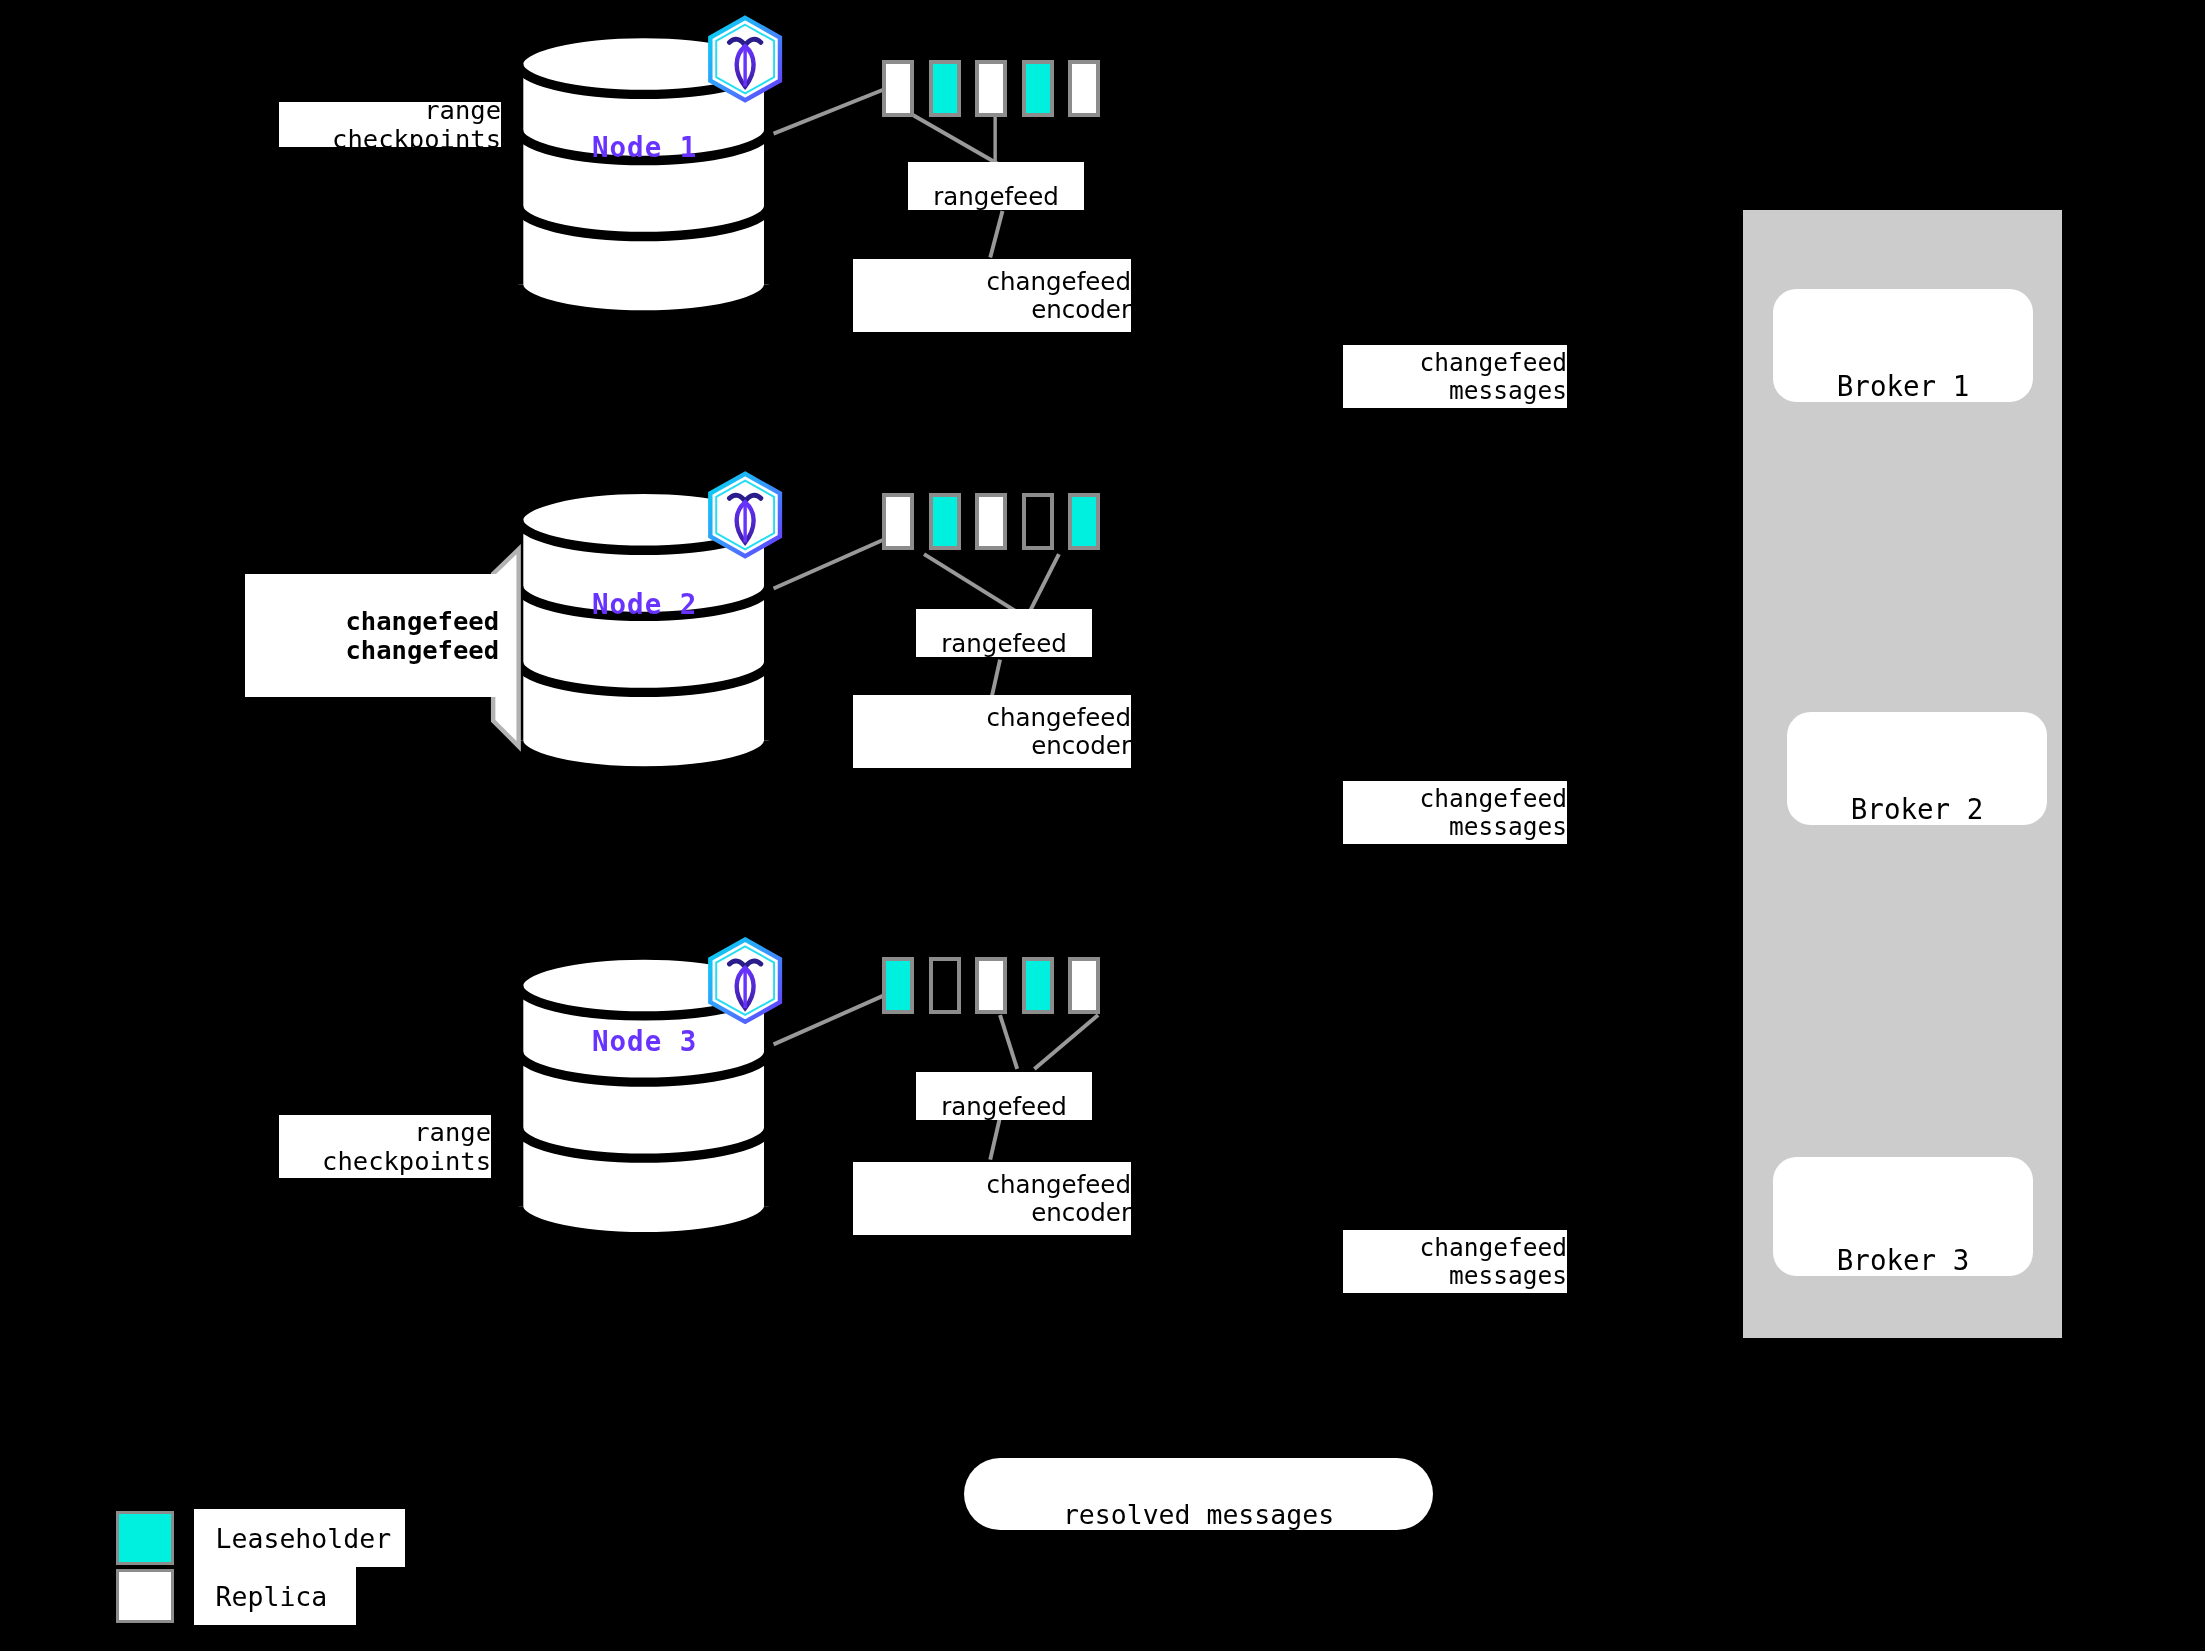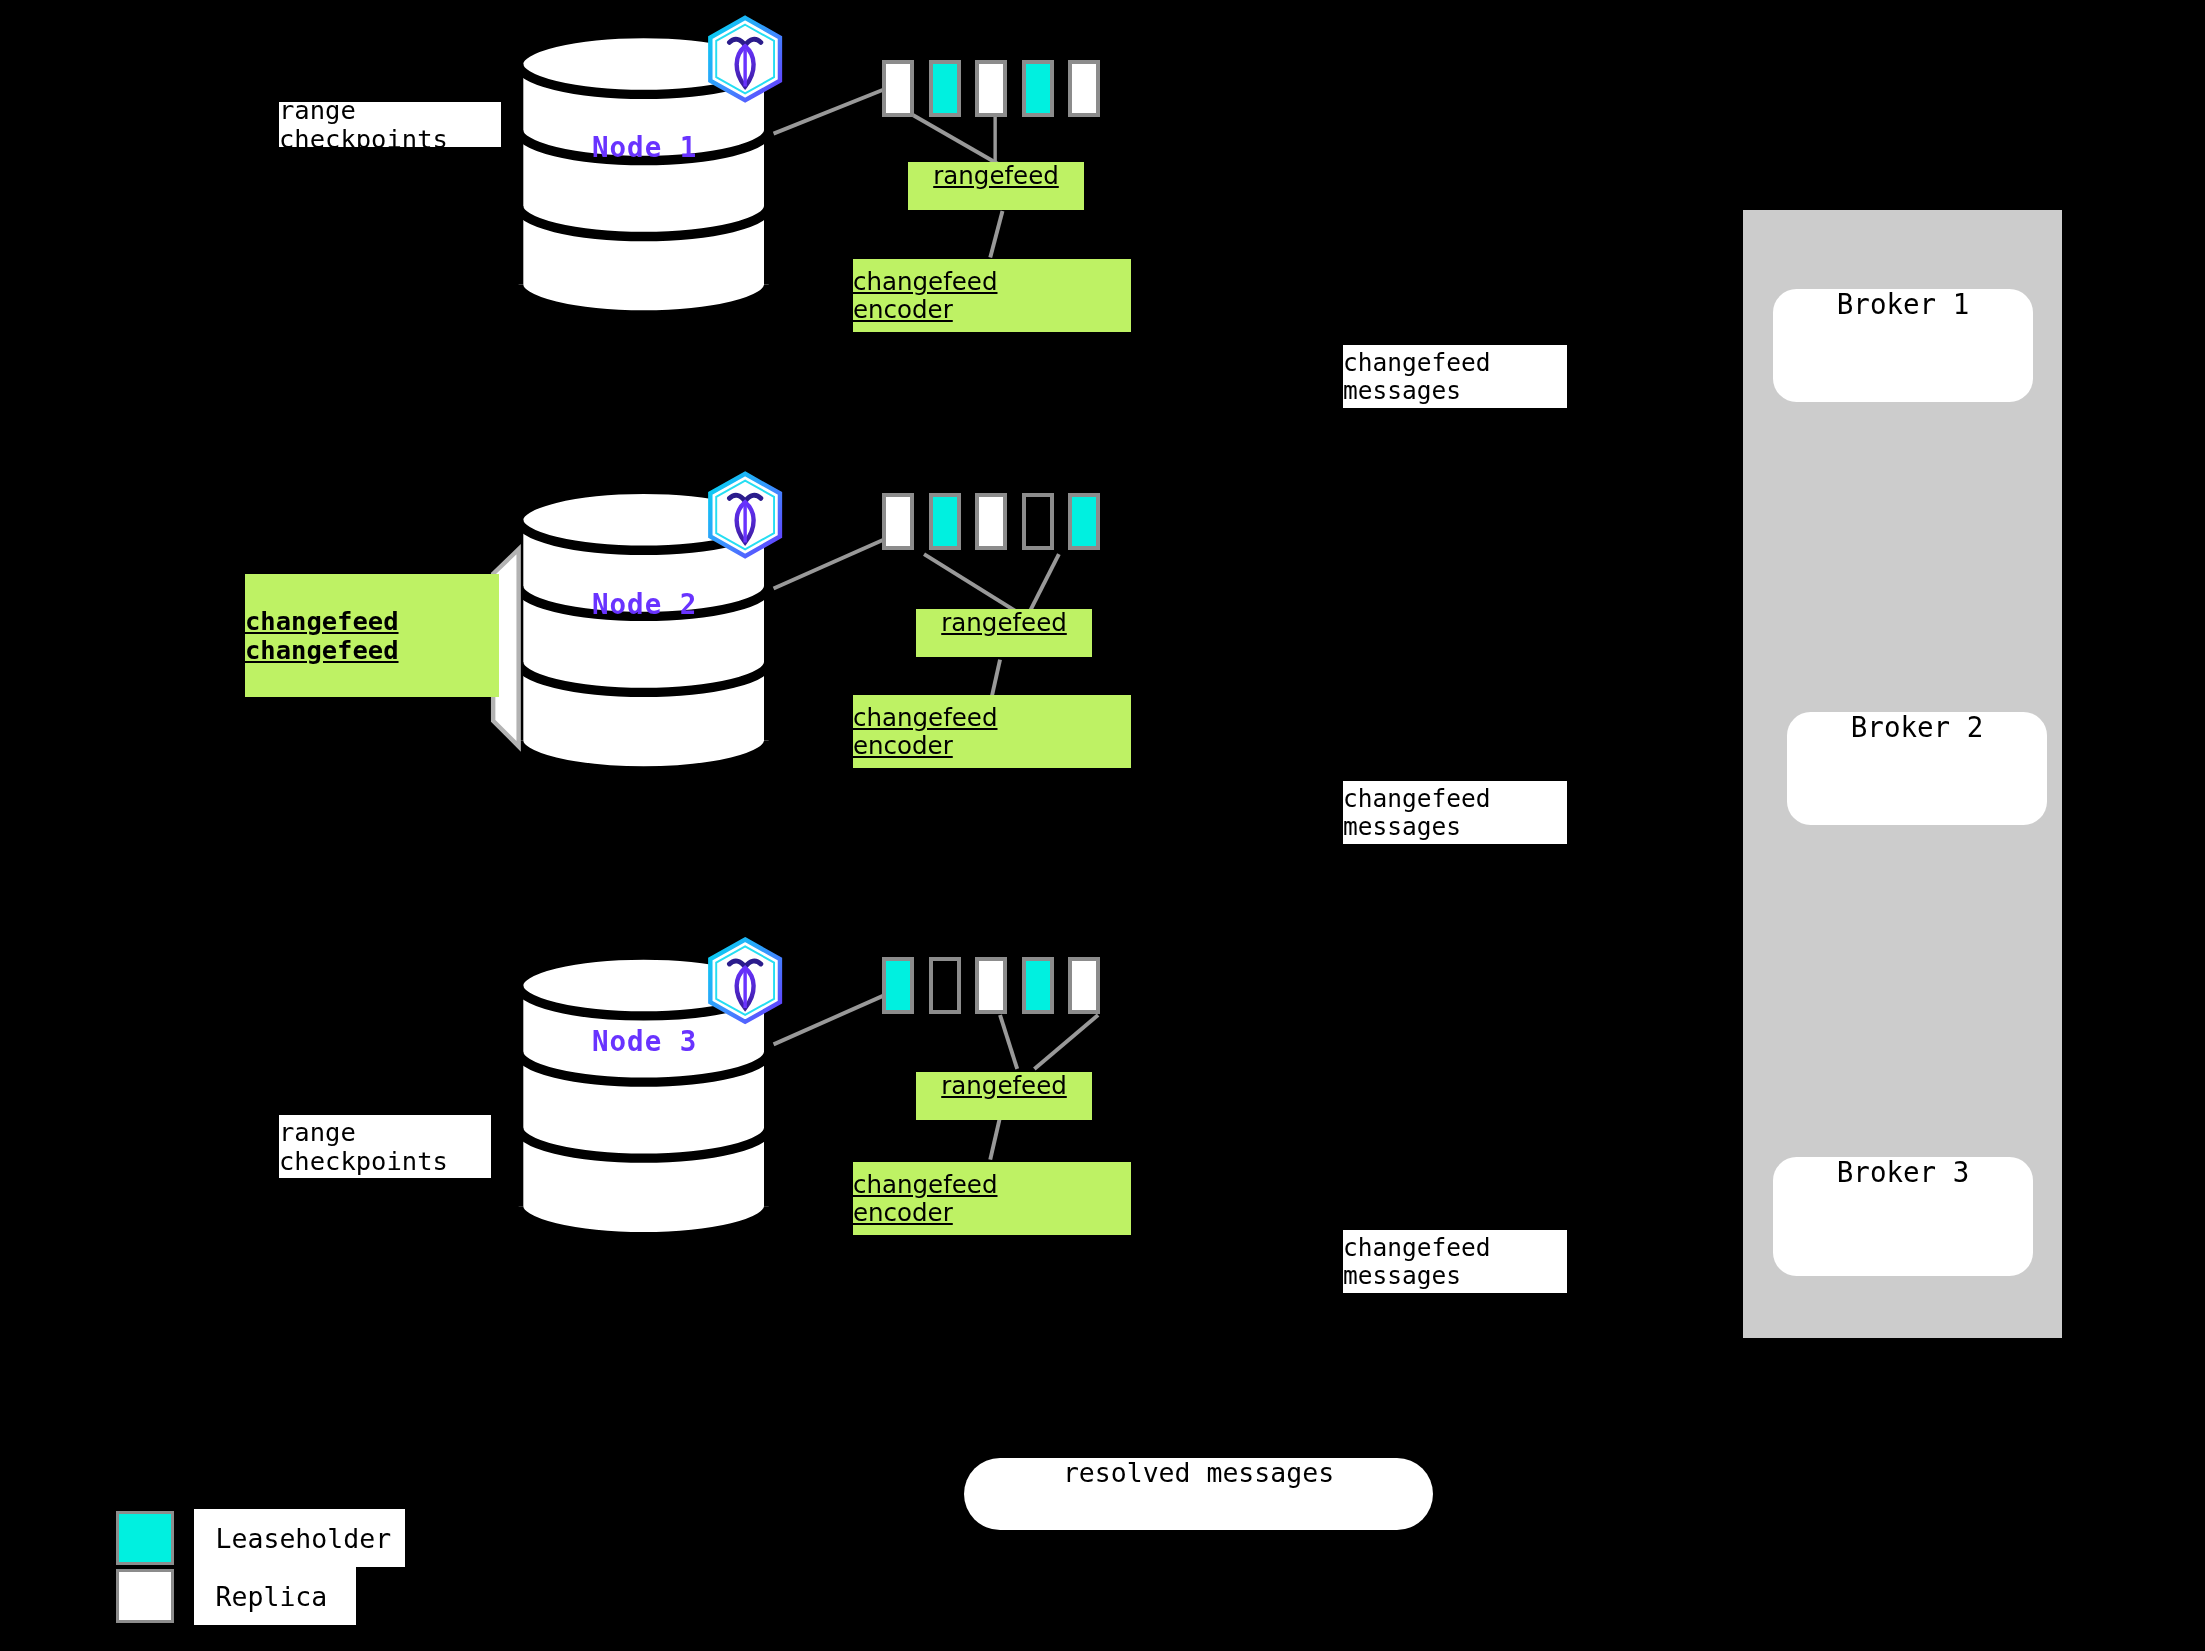--- a/index.html
+++ b/index.html
@@ -4,24 +4,24 @@
 <style>
   html,body{margin:0;padding:0;background:#000;}
   body{
     font-family:"DejaVu Sans", sans-serif;
     width:2205px;height:1652px;position:relative;overflow:hidden;
   }
   .stage{position:absolute;left:0;top:0;width:2205px;height:1652px;}
   svg.layer{position:absolute;left:0;top:0;width:2205px;height:1652px;overflow:visible;}
 
   
-  .box{position:absolute;display:flex;align-items:flex-start;justify-content:center;
+  .box{position:absolute;display:flex;align-items:flex-end;justify-content:center;
        text-align:center;line-height:1.12;box-sizing:border-box;}
   .white-label{background:#ffffff;color:#000000;font-family:"DejaVu Sans Mono", monospace;}
-  .gray-box{background:#bef264;color:#000000;font-family:"DejaVu Sans", sans-serif;text-decoration:underline;}
+  .gray-box{background:#ffffff;color:#000000;font-family:"DejaVu Sans", sans-serif;}
   .pill{background:#ffffff;color:#000;border-radius:4902px;
         font-family:"DejaVu Sans Mono", monospace;}
   .broker{background:#ffffff;color:#000;border-radius:23.5px;
           font-family:"DejaVu Sans Mono", monospace;}
   .kafka-card{background:#ffffff;display:flex;align-items:center;justify-content:center;}
   .kafka-word{font-family:"DejaVu Sans", sans-serif;font-weight:bold;color:#000;
               font-size:40px;letter-spacing:-0.5px;}
   .node-name{position:absolute;color:#6933FF;font-weight:bold;
              font-family:"DejaVu Sans Mono", monospace;font-size:27.5px;
              letter-spacing:1px;white-space:nowrap;}

